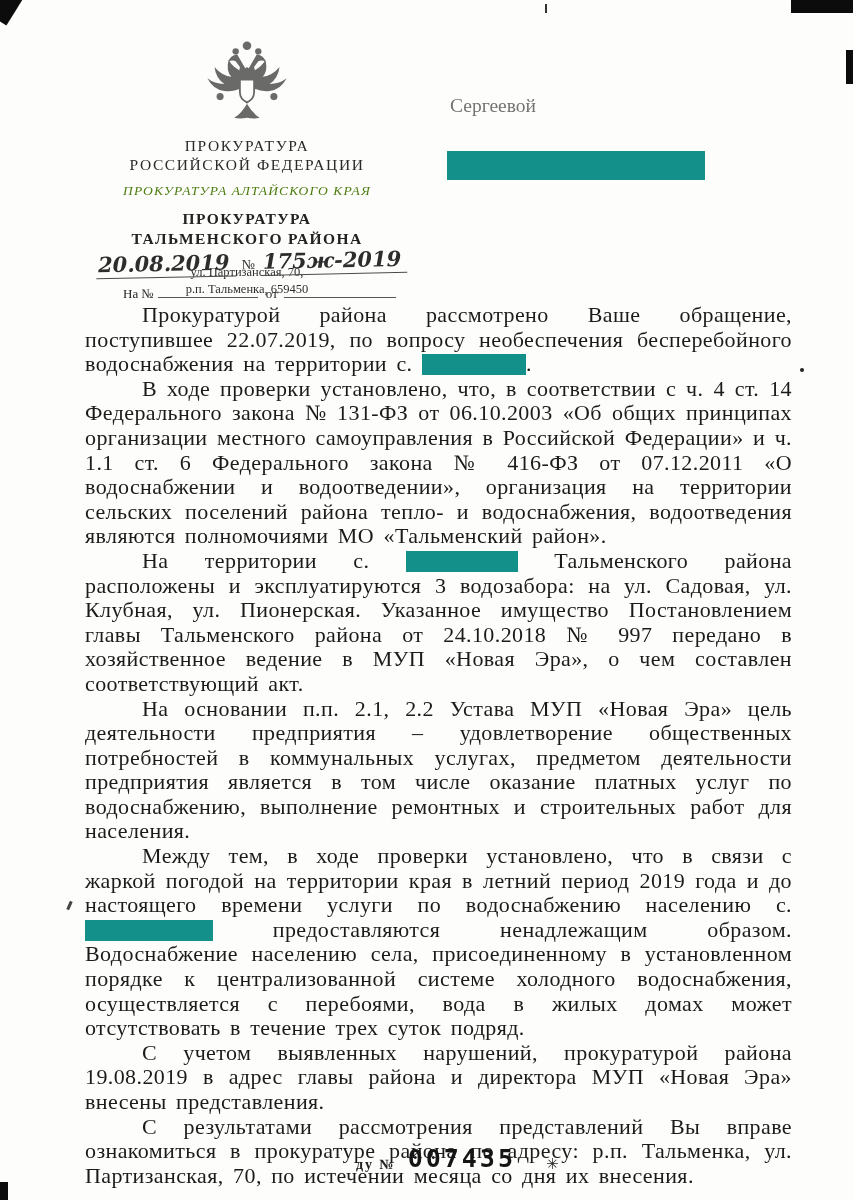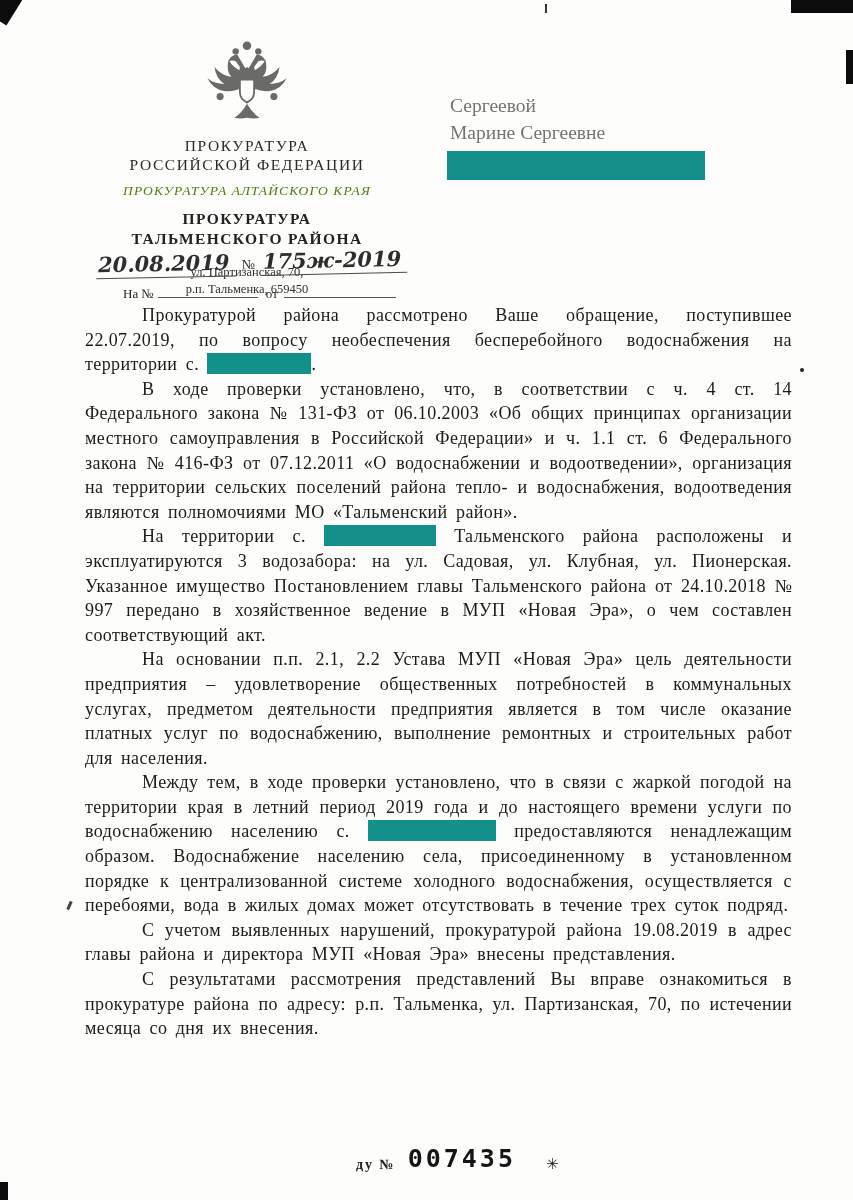--- a/index.html
+++ b/index.html
@@ -33,21 +33,21 @@
   .blank-2 { width:112px; margin-left:6px; }
 
   
   .recipient { position:absolute; left:450px; top:92px; font-size:19.5px; line-height:27px; color:#737373; }
   .redaction-lg { position:absolute; left:447px; top:151px; width:258px; height:29px; }
 
   
   .docbody {
     position:absolute; left:85px; top:303px; width:707px;
     text-align:justify;
-    font-size:18px; line-height:24.6px;
+    font-size:22px; line-height:24.6px;
     letter-spacing:.4px; word-spacing:3.5px;
     color:#1b1b1b;
   }
   .docbody p { text-indent:57px; }
   .redact { display:inline-block; height:21px; vertical-align:-4px; }
   .rw-1 { width:104px; }
   .rw-2 { width:112px; }
   .rw-3 { width:128px; }
 
   
@@ -92,21 +92,20 @@
   <div class="lh-top">РОССИЙСКОЙ ФЕДЕРАЦИИ</div>
   <div class="lh-krai">ПРОКУРАТУРА АЛТАЙСКОГО КРАЯ</div>
   <div class="lh-rayon">ПРОКУРАТУРА</div>
   <div class="lh-rayon" style="margin-top:0;">ТАЛЬМЕНСКОГО РАЙОНА</div>
   <div class="lh-addr">ул. Партизанская, 70,</div>
   <div class="lh-addr" style="margin-top:1px;">р.п. Тальменка, 659450</div>
 </div>
 
 <div class="recipient">
   <div>Сергеевой</div>
-  <div>Марине Сергеевне</div>
 </div>
 <div class="redaction-lg redact-bg" style="background: rgb(19, 144, 138);"></div>
 
 <div class="dateline">
   <span class="hand hand-underline">20.08.2019</span>
   <span class="no-sign">№</span>
   <span class="hand hand-underline">175ж-2019</span>
 </div>
 
 <div class="refrow">

